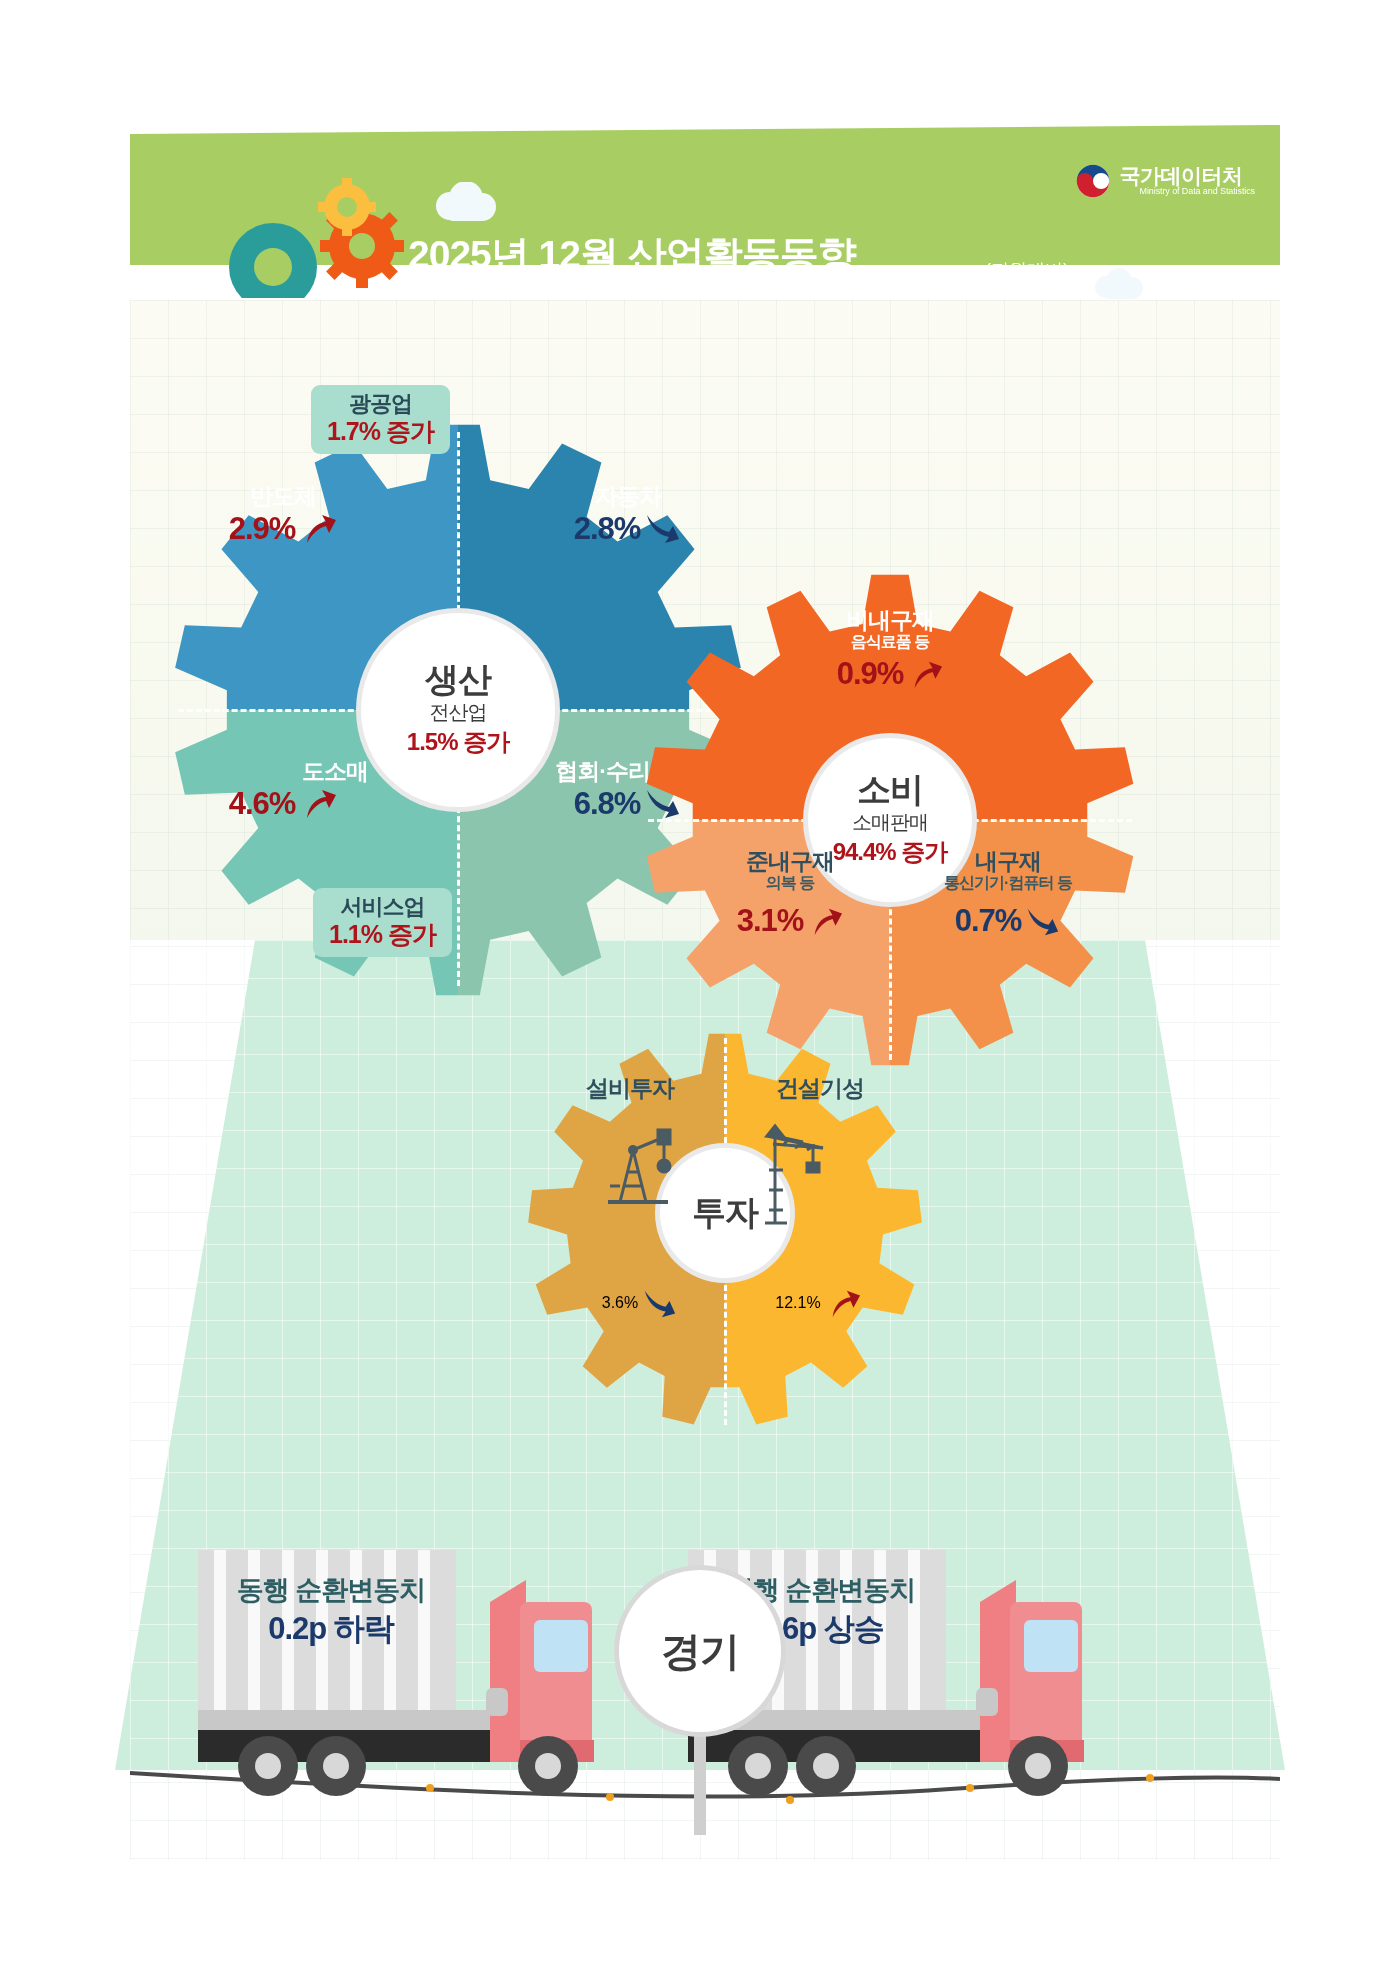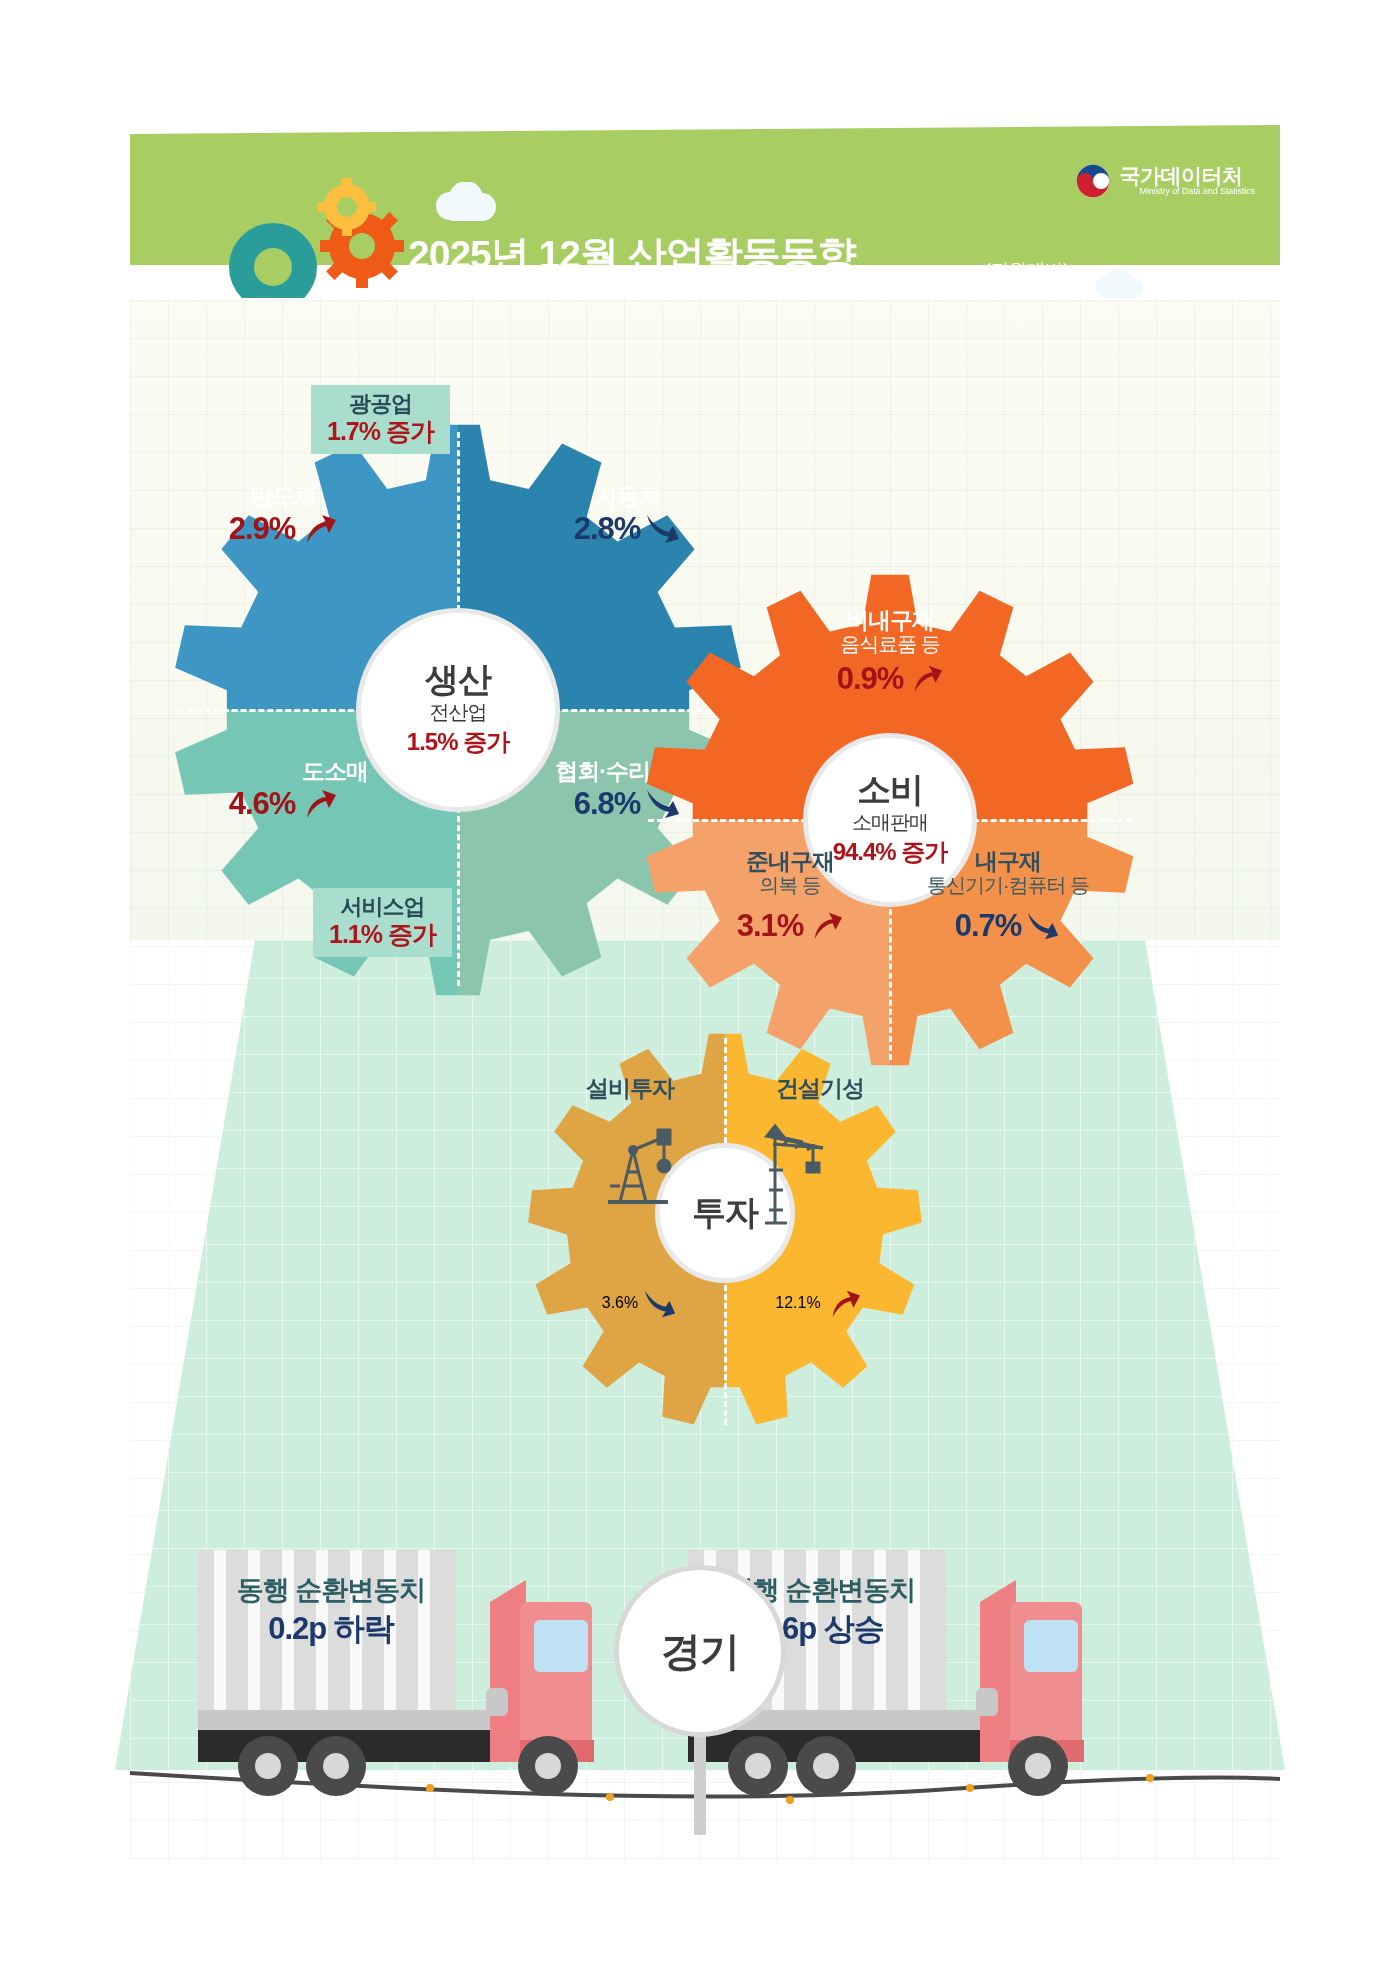--- a/index.html
+++ b/index.html
@@ -44,29 +44,29 @@
   .gear-block{position:absolute;}
   .gear-svg{position:absolute;left:0;top:0;}
 
   .hub{position:absolute;border-radius:50%;background:#ffffff;
        box-shadow:0 0 0 5px #e9e9e9;display:flex;flex-direction:column;
        align-items:center;justify-content:center;text-align:center;}
   .hub-title{font-size:34px;font-weight:bold;color:#3c3c3c;letter-spacing:-1px;line-height:1.05;}
   .hub-sub{font-size:20px;font-weight:normal;color:#3c3c3c;letter-spacing:-1px;margin-top:2px;}
   .hub-val{font-size:24px;font-weight:bold;color:#b0141b;letter-spacing:-1px;margin-top:0;}
 
-  .badge{position:absolute;background:#a9ddcd;border-radius:0;padding:6px 16px 8px 16px;
+  .badge{position:absolute;background:#a9ddcd;border-radius:9px;padding:6px 16px 8px 16px;
      text-align:center;line-height:1.18;}
   .badge .b1{font-size:22px;font-weight:bold;color:#2a4a58;letter-spacing:-1px;display:block;}
   .badge .b2{font-size:25px;font-weight:bold;color:#b0141b;letter-spacing:-1px;display:block;}
 
   .lbl{position:absolute;text-align:center;line-height:1.15;white-space:nowrap;}
   .lbl .name{font-size:23px;font-weight:bold;color:#ffffff;letter-spacing:-1px;display:block;}
   .lbl .name-dark{font-size:23px;font-weight:bold;color:#2f4f5e;letter-spacing:-1px;display:block;}
-  .lbl .sub{font-size:20px;font-weight:normal;color:#ffffff;letter-spacing:-1px;display:block;text-align:center;}
+  .lbl .sub{font-size:16px;font-weight:bold;color:#ffffff;letter-spacing:-1px;display:block;text-align:center;}
   .lbl .val-up{font-size:31px;font-weight:bold;color:#a31219;letter-spacing:-1px;}
   .lbl .val-dn{font-size:31px;font-weight:bold;color:#1b3a6b;letter-spacing:-1px;}
   .valrow{display:flex;align-items:center;justify-content:center;gap:4px;}
 
   .dashline{position:absolute;border-top:3px dashed #ffffff;}
   .dashline-v{position:absolute;border-left:3px dashed #ffffff;}
 
   
   .truck-box{position:absolute;}
   .truck-text{position:absolute;text-align:center;line-height:1.35;white-space:nowrap;}

